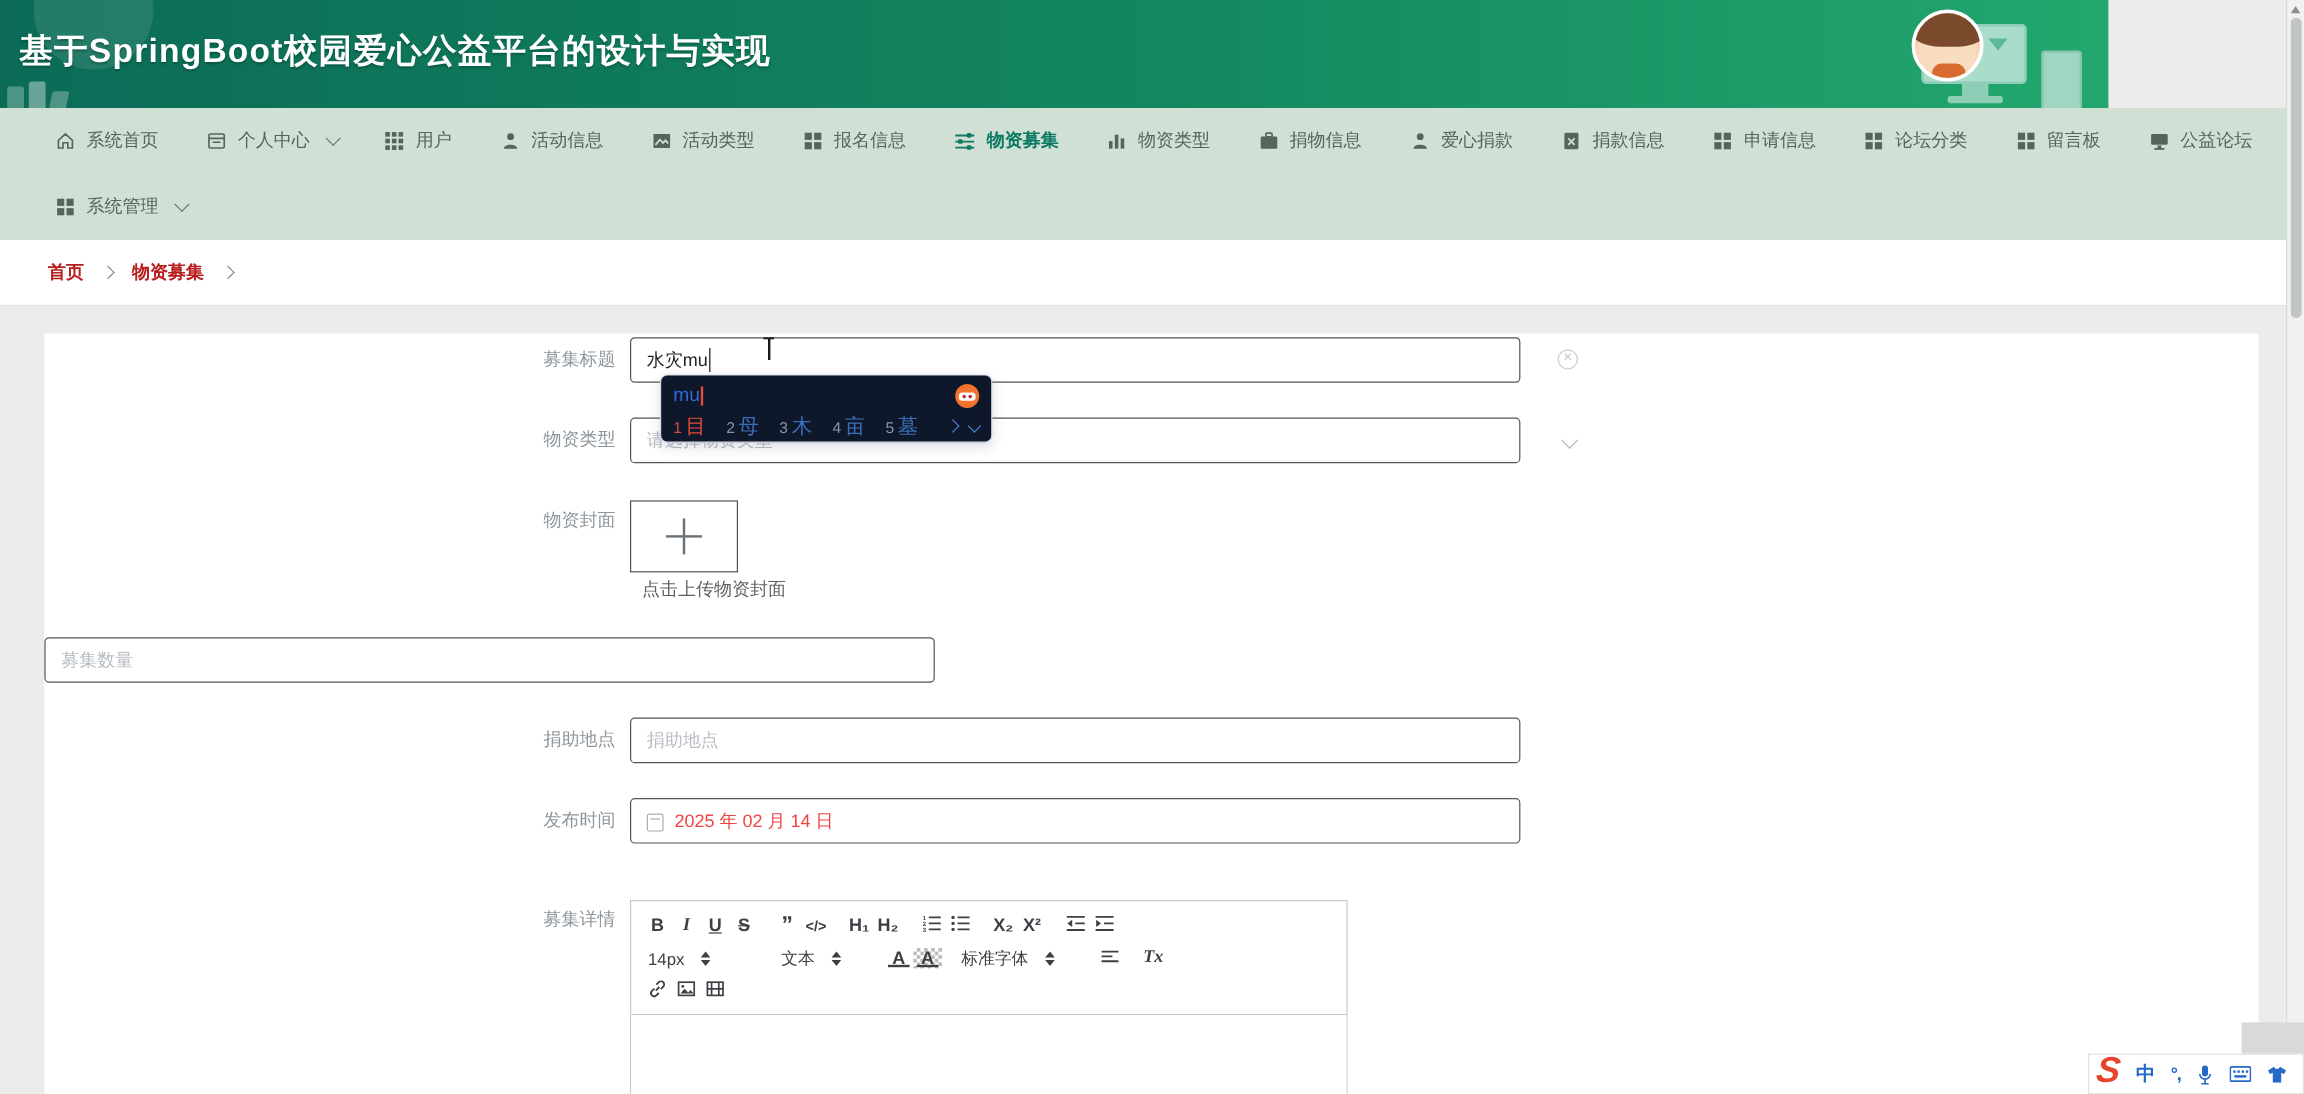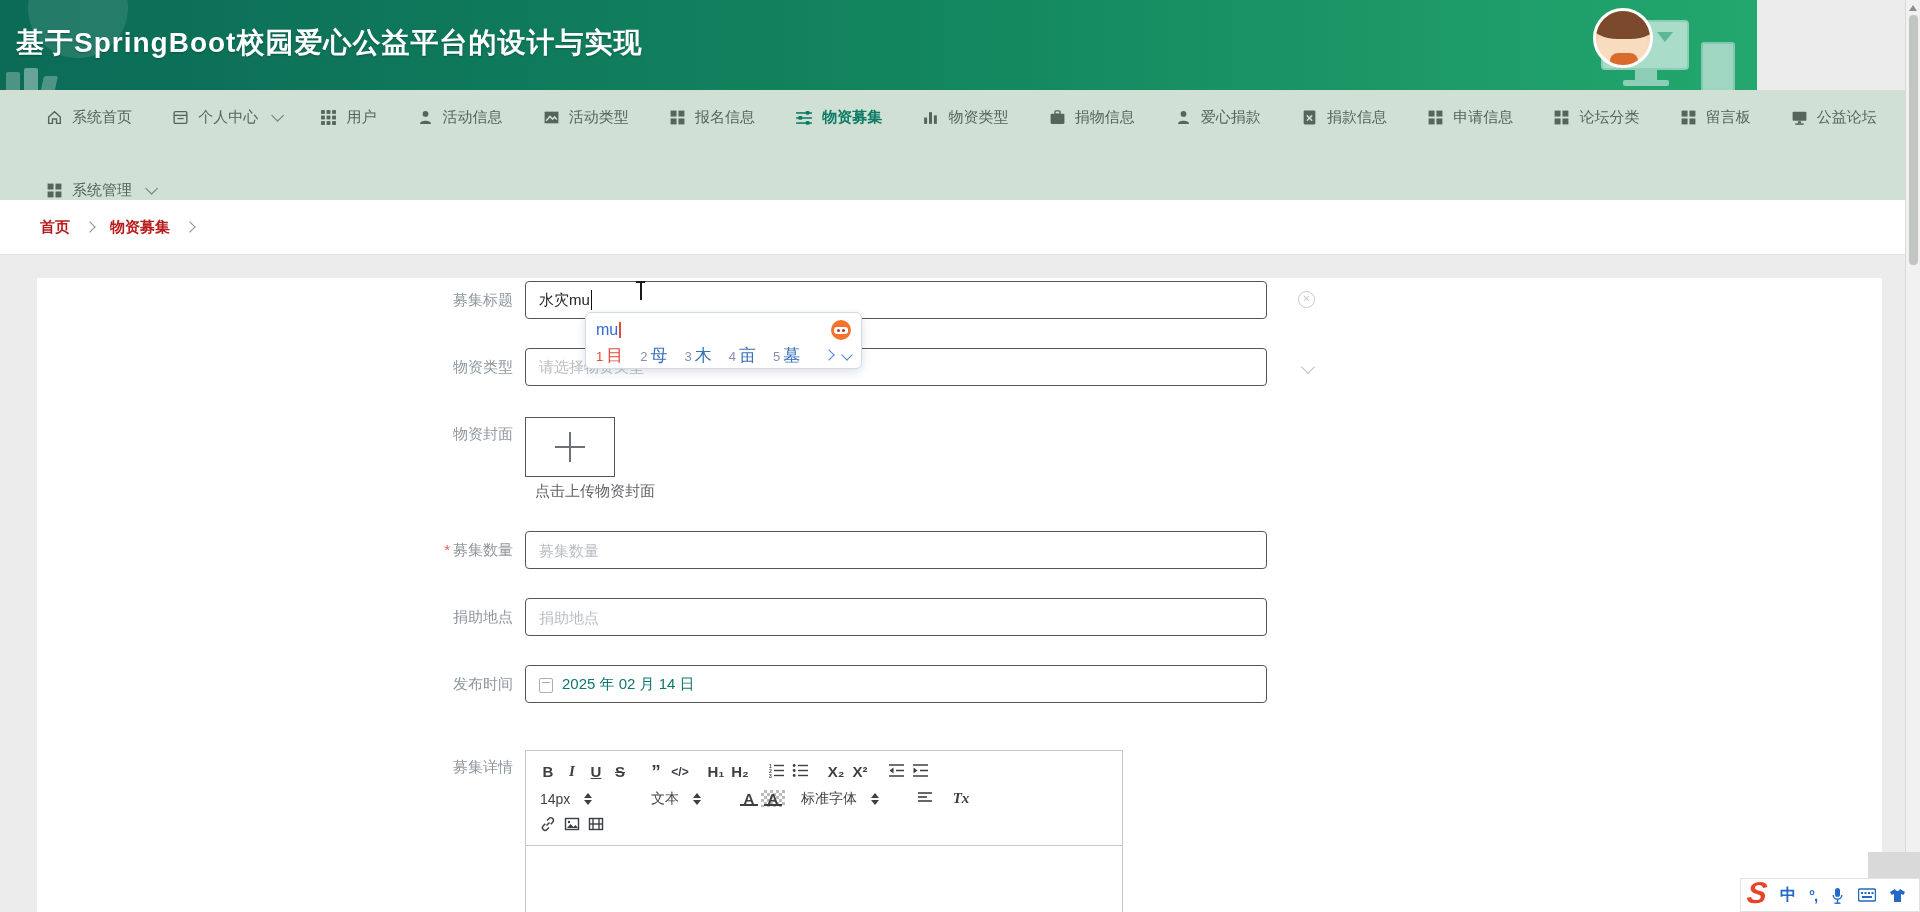--- a/index.html
+++ b/index.html
@@ -35,21 +35,21 @@
   .avatar::after { content:""; position:absolute; left:14px; bottom:-2px; width:28px; height:14px;
     border-radius:8px 8px 0 0; background:#d96b2f; }
 
   
   .nav { position:absolute; top:90px; left:0; width:1905px; height:110px; background:#d0e0d4; }
   .nav-row1 { height:55px; display:flex; align-items:center; justify-content:space-between;
     padding:0 28px 0 46px; }
   .nav-item { display:flex; align-items:center; gap:9px; font-size:15px; color:#55655c; cursor:default; white-space:nowrap; }
   .nav-item svg { flex:0 0 auto; }
   .nav-item.active { color:#0c7a64; font-weight:bold; }
-  .nav-row2 { height:55px; display:flex; align-items:flex-end; padding-left:46px; }
+  .nav-row2 { height:55px; display:flex; align-items:center; padding-left:46px; }
   .chev { display:inline-block; width:9px; height:9px; border-right:1.5px solid #6d7d72;
     border-bottom:1.5px solid #6d7d72; transform:rotate(45deg) translateY(-3px); margin-left:4px; }
 
   
   .breadcrumb { position:absolute; top:200px; left:0; width:1905px; height:55px; background:#ffffff;
     display:flex; align-items:center; padding-left:40px; font-size:15px; color:#b91c1c;
     border-bottom:1px solid #e4e4e4; }
   .crumb-sep { display:inline-block; width:8px; height:8px; border-right:1.6px solid #8a8f96;
     border-top:1.6px solid #8a8f96; transform:rotate(45deg); margin:0 16px; }
   .crumb { font-weight:bold; }
@@ -76,21 +76,21 @@
   input::placeholder { color:#b9bec6; opacity:1; }
   .upload-box { width:90px; height:60px; border:1px solid #555; background:#fff;
     display:flex; align-items:center; justify-content:center; margin-top:2px; }
   .plus { position:relative; width:30px; height:30px; }
   .plus::before { content:""; position:absolute; left:0; top:14px; width:30px; height:2px; background:#6b7178; }
   .plus::after { content:""; position:absolute; left:14px; top:0; width:2px; height:30px; background:#6b7178; }
   .upload-hint { font-size:15px; color:#606266; margin:-11px 0 30px 498px; }
   .date-ic { display:inline-block; width:14px; height:15px; border:1.4px solid #a8adb4; border-radius:2px;
     margin-right:9px; position:relative; top:1px; }
   .date-ic::before { content:""; position:absolute; left:2px; top:3px; right:2px; height:1.4px; background:#a8adb4; }
-  .date-val { color:#0f766e; }
+  .date-val { color:#ef4444; }
 
   
   .editor { width:598px; border:1px solid #c9c9c9; margin-top:2px; }
   .ed-toolbar { padding:7px 10px 6px; border-bottom:1px solid #c9c9c9; }
   .ed-row { display:flex; align-items:center; height:27px; color:#3c3f44; }
   .ed-btn { min-width:24px; padding:0 3px; text-align:center; font-size:15px; font-weight:bold;
     color:#3c3f44; cursor:default; }
   .ed-btn.it { font-style:italic; font-family:"Liberation Serif",serif; }
   .ed-btn.un { text-decoration:underline; }
   .ed-btn.st { text-decoration:line-through; }
@@ -100,21 +100,21 @@
   .updown i { width:0; height:0; border-left:4px solid transparent; border-right:4px solid transparent; }
   .updown i.u { border-bottom:5px solid #3c3f44; }
   .updown i.d { border-top:5px solid #3c3f44; }
   .color-a { position:relative; font-weight:bold; font-size:15px; padding:0 4px; }
   .color-a::after { content:""; position:absolute; left:3px; right:3px; bottom:1px; height:2.5px; background:#3c3f44; }
   .bg-a { background:repeating-conic-gradient(#bbb 0 25%, #fff 0 50%) 0 0/6px 6px; }
   .tx { font-style:italic; font-family:"Liberation Serif",serif; }
   .ed-content { height:200px; background:#fff; }
 
   
-  .ime { position:absolute; left:585px; top:312px; width:277px; height:57px; background:#ffffff;
+  .ime { position:absolute; left:550px; top:312px; width:277px; height:57px; background:#0f172a;
     border:1px solid #d4d9e2; border-radius:6px; box-shadow:0 3px 10px rgba(60,80,120,.18); z-index:40; padding:5px 10px 0; }
   .ime-top { display:flex; align-items:center; height:24px; }
   .ime-comp { font-size:16px; color:#2f6ad8; }
   .ime-caret { display:inline-block; width:1.5px; height:16px; background:#e04b3a; margin-left:1px; }
   .ime-logo { margin-left:auto; width:20px; height:20px; border-radius:50%; background:#f2732e; position:relative; }
   .ime-logo::before { content:""; position:absolute; left:3px; top:7px; width:14px; height:7px; border-radius:3px; background:#fff; }
   .ime-logo::after { content:""; position:absolute; left:6px; top:9px; width:3px; height:3px; border-radius:50%;
     background:#b33; box-shadow:5px 0 0 #b33; }
   .ime-cands { display:flex; align-items:center; height:26px; gap:17px; }
   .cand { display:flex; align-items:baseline; gap:3px; }
@@ -372,21 +372,20 @@
           <div class="flabel">物资封面</div>
           <div class="fcontrol">
             <div class="upload-box">
               <div class="plus"></div>
             </div>
           </div>
         </div>
         <div class="upload-hint">点击上传物资封面</div>
 
         <div class="frow">
-          <div class="flabel"><span class="req">*</span><span>募集数量</span></div>
           <div class="fcontrol">
             <input class="tb-input" placeholder="募集数量" style="">
           </div>
         </div>
 
         <div class="frow">
           <div class="flabel">捐助地点</div>
           <div class="fcontrol">
             <input class="tb-input" placeholder="捐助地点" style="">
           </div>

